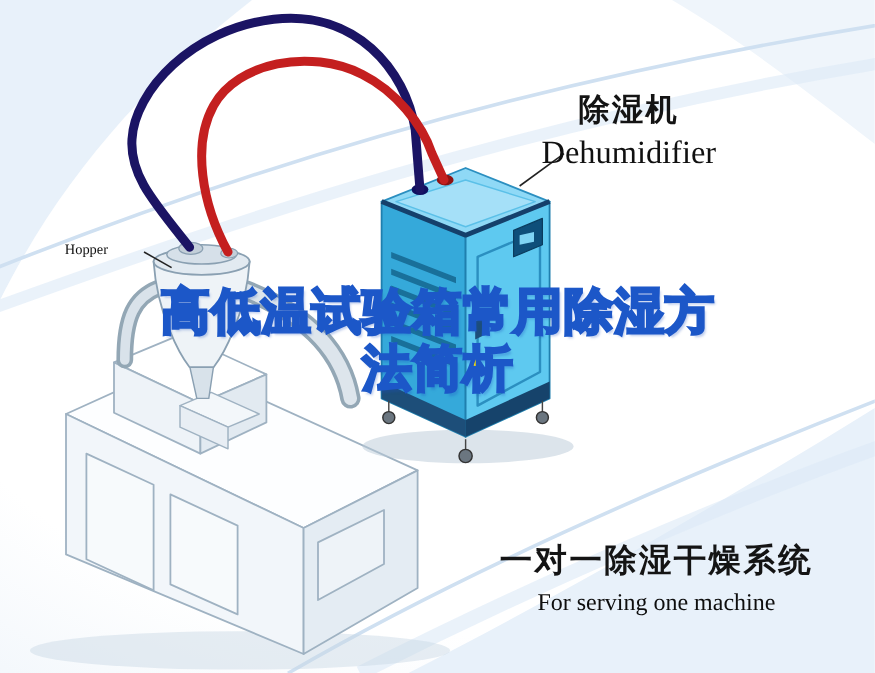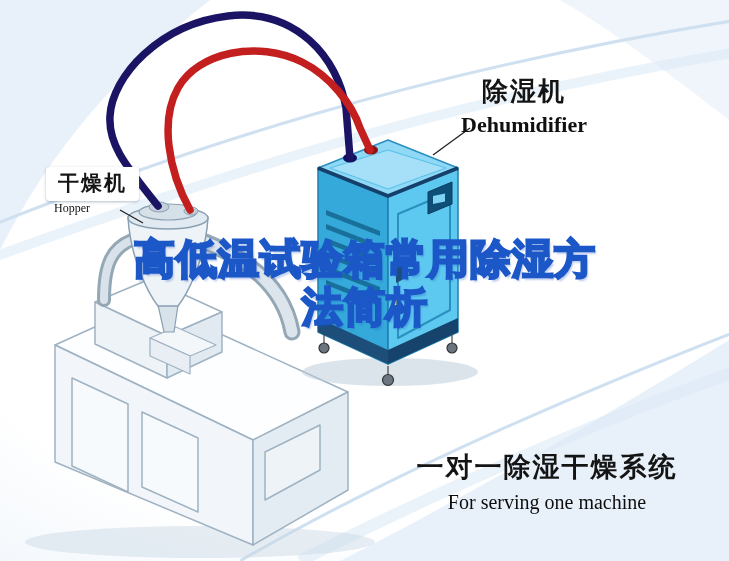--- a/index.html
+++ b/index.html
@@ -16,21 +16,21 @@
   }
   .title-line{
     font-weight:bold;font-size:41px;letter-spacing:1px;color:#ffe100;
     -webkit-text-stroke:2.5px #1c57c8;
     text-shadow:2px 3px 2px rgba(30,80,190,.28);
     font-family:"DejaVu Sans",sans-serif;
   }
   
   .dh-label{left:436px;top:74px;width:176px;text-align:center;}
   .dh-zh{font-weight:bold;font-size:26px;color:#141414;letter-spacing:2px;}
-  .dh-en{font-family:"Liberation Serif",serif;font-size:22px;color:#101010;margin-top:3px;font-weight:bold;}
+  .dh-en{font-family:"Liberation Serif",serif;font-size:27px;color:#101010;margin-top:3px;}
   
   .hp-chip{
     left:46px;top:167px;background:#ffffff;border-radius:4px;padding:2px 12px 4px;
     box-shadow:0 1px 3px rgba(110,135,160,.55);
     font-weight:bold;font-size:21px;color:#141414;letter-spacing:2px;
   }
   .hp-en{left:54px;top:201px;font-family:"Liberation Serif",serif;font-size:12px;color:#101010;}
   
   .caption{left:392px;top:449px;width:310px;text-align:center;}
   .cap-zh{font-weight:bold;font-size:27px;color:#141414;letter-spacing:2px;}
@@ -134,21 +134,20 @@
       <line x1="470" y1="128" x2="433" y2="155"></line>
       <line x1="120" y1="210" x2="143" y2="223"></line>
     </g>
   </svg>
 
   <div class="abs dh-label">
     <div class="dh-zh">除湿机</div>
     <div class="dh-en">Dehumidifier</div>
   </div>
 
-  <div class="abs hp-chip">干燥机</div>
   <div class="abs hp-en">Hopper</div>
 
   <div class="abs caption">
     <div class="cap-zh">一对一除湿干燥系统</div>
     <div class="cap-en">For serving one machine</div>
   </div>
 
   <div class="abs main-title">
     <div class="title-line">高低温试验箱常用除湿方</div>
     <div class="title-line">法简析</div>

